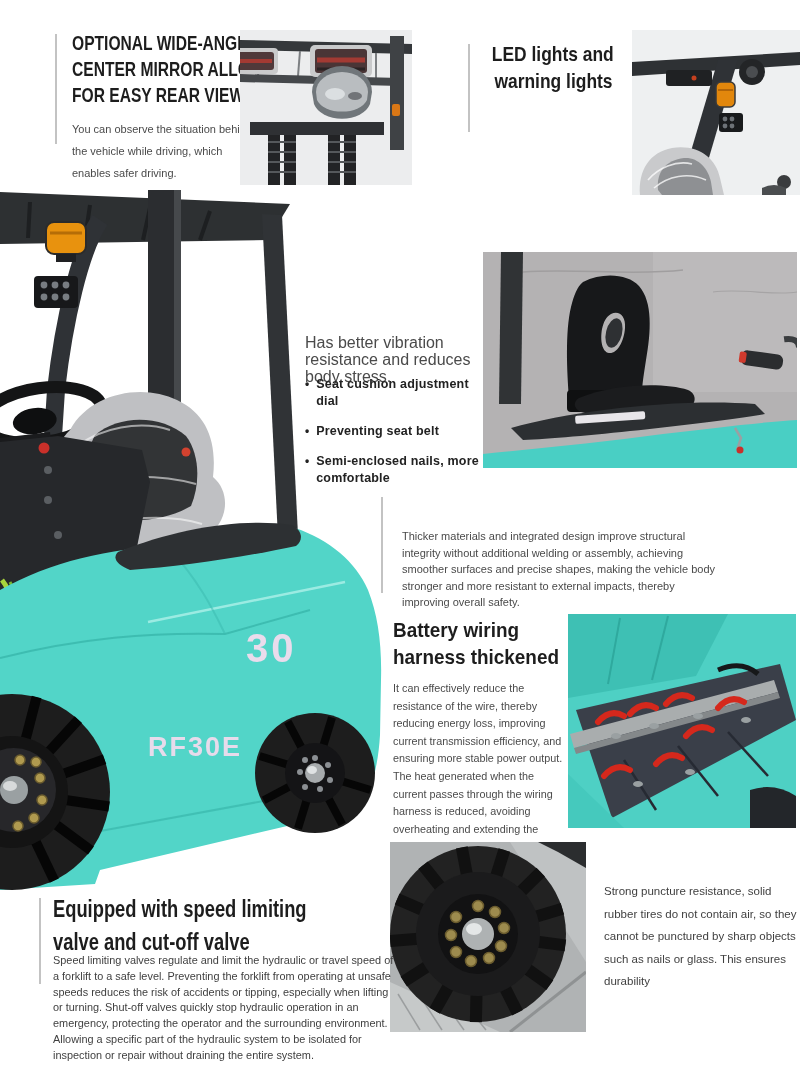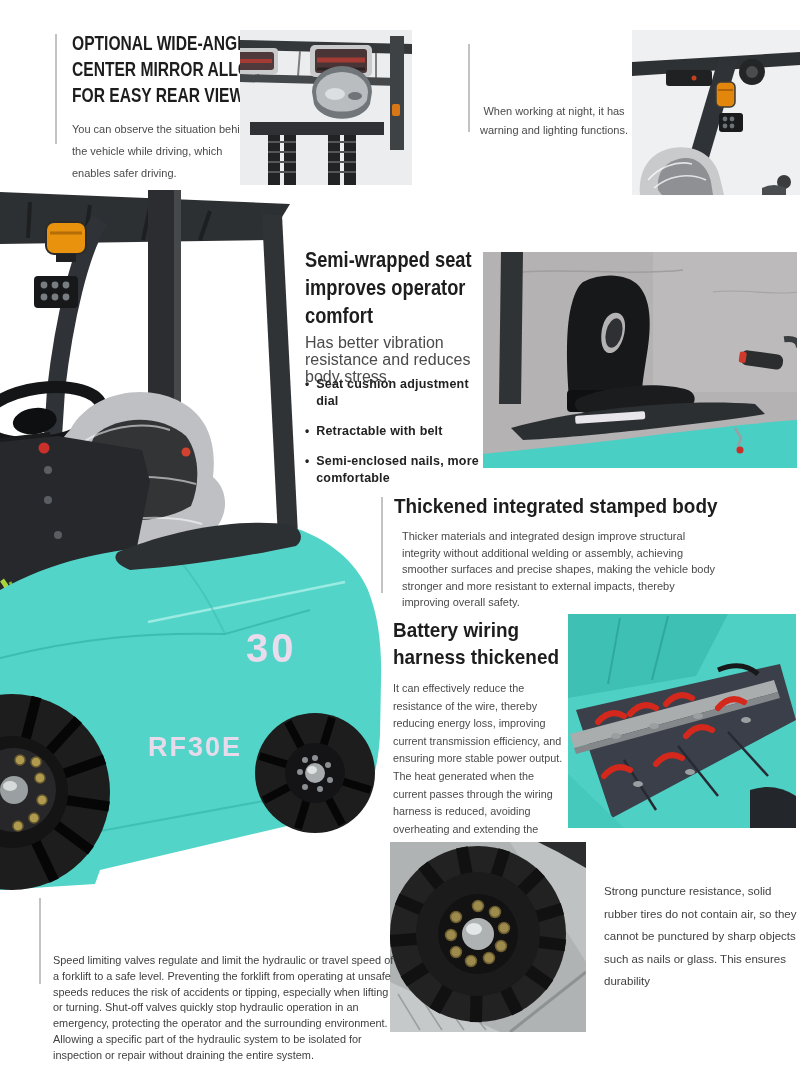--- a/index.html
+++ b/index.html
@@ -87,21 +87,24 @@
           <line x1="28" y1="142" x2="56" y2="142"></line>
         <line x1="88" y1="112" x2="116" y2="112"></line>
           <line x1="88" y1="122" x2="116" y2="122"></line>
         <line x1="88" y1="132" x2="116" y2="132"></line>
           <line x1="88" y1="142" x2="116" y2="142"></line>
       </g>
     </svg>
   </div>
 
   <div class="vbar" style="left:468px; top:44px; height:88px;"></div>
-  <div class="body-text center" style="left:476px; top:102px; width:156px; font-size:11px; line-height:19px;">When working at night, it has warning and lighting functions.</div>
+  <div class="heading center" style="left:478px; top:40px; width:150px;">
+    <div class="hline" style="display:inline-block; font-size:20.5px; line-height:27px; transform:scaleX(0.85); transform-origin:center top;">LED lights and</div><br>
+    <div class="hline" style="display:inline-block; font-size:20.5px; line-height:27px; transform:scaleX(0.85); transform-origin:center top;">warning lights</div>
+  </div>
 
   <div class="photo" style="left:632px; top:30px; width:168px; height:165px;">
     <svg width="168" height="165" viewBox="0 0 168 165">
       <rect width="168" height="165" fill="#eef0f1"></rect>
 
       <polygon points="0,32 168,22 168,35 0,46" fill="#2e3134"></polygon>
 
       <circle cx="120" cy="42" r="13" fill="#232527"></circle>
       <circle cx="120" cy="42" r="6" fill="#4a4d50"></circle>
 
@@ -258,34 +261,29 @@
             <circle cx="305" cy="597" r="3"></circle>
             <circle cx="300" cy="582" r="3"></circle>
           <circle cx="305" cy="570" r="3"></circle>
         </g>
         <circle cx="315" cy="583" r="10" fill="#a7abad"></circle>
         <ellipse cx="312" cy="580" rx="5" ry="4" fill="#dfe2e3"></ellipse>
       </g>
     </svg>
   </div>
 
-  <div class="heading" style="left:305px; top:246px;">
-    <div class="hline" style="font-size:21.5px; line-height:28px; transform:scaleX(0.85);">Semi-wrapped seat</div>
-    <div class="hline" style="font-size:21.5px; line-height:28px; transform:scaleX(0.85);">improves operator</div>
-    <div class="hline" style="font-size:21.5px; line-height:28px; transform:scaleX(0.85);">comfort</div>
-  </div>
   <div class="body-text" style="left:305px; top:334px; width:172px; font-size:16px; line-height:17px;">Has better vibration resistance and reduces body stress.</div>
   <div class="abs" style="left:305px; top:376px; width:180px;">
     <div class="bullet-row">
       <span class="bullet-dot">•</span>
       <span class="bullet-label">Seat cushion adjustment dial</span>
     </div>
     <div class="bullet-row">
       <span class="bullet-dot">•</span>
-      <span class="bullet-label">Retractable with belt</span>
+      <span class="bullet-label">Preventing seat belt</span>
     </div>
     <div class="bullet-row">
       <span class="bullet-dot">•</span>
       <span class="bullet-label">Semi-enclosed nails, more comfortable</span>
     </div>
   </div>
 
   <div class="photo" style="left:483px; top:252px; width:314px; height:216px;">
     <svg width="314" height="216" viewBox="0 0 314 216">
       <rect width="314" height="216" fill="#b4b2b3"></rect>
@@ -312,23 +310,20 @@
 
       <g transform="rotate(8 276 108)">
         <rect x="258" y="100" width="42" height="15" rx="6" fill="#2b2d2f"></rect>
         <rect x="256" y="102" width="7" height="11" rx="2" fill="#d03a2d"></rect>
         <path d="M 298,84 q 14,-4 16,6" stroke="#3a3d3f" stroke-width="6" fill="none"></path>
       </g>
     </svg>
   </div>
 
   <div class="vbar" style="left:381px; top:497px; height:96px;"></div>
-  <div class="heading" style="left:394px; top:492px;">
-    <div class="hline" style="font-size:21px; line-height:27px; transform:scaleX(0.9);">Thickened integrated stamped body</div>
-  </div>
   <div class="body-text" style="left:394px; top:528px; width:322px; font-size:11px; line-height:16.5px;margin-left:8px;">Thicker materials and integrated design improve structural integrity without additional welding or assembly, achieving smoother surfaces and precise shapes, making the vehicle body stronger and more resistant to external impacts, thereby improving overall safety.</div>
 
   <div class="heading" style="left:393px; top:616px;">
     <div class="hline" style="font-size:21px; line-height:27px; transform:scaleX(0.9);">Battery wiring</div>
     <div class="hline" style="font-size:21px; line-height:27px; transform:scaleX(0.9);">harness thickened</div>
   </div>
   <div class="body-text" style="left:393px; top:680px; width:174px; font-size:10.8px; line-height:17.6px;">It can effectively reduce the resistance of the wire, thereby reducing energy loss, improving current transmission efficiency, and ensuring more stable power output. The heat generated when the current passes through the wiring harness is reduced, avoiding overheating and extending the service life of the wiring harness and battery.</div>
 
   <div class="photo" style="left:568px; top:614px; width:228px; height:214px;">
     <svg width="228" height="214" viewBox="0 0 228 214">
@@ -419,15 +414,19 @@
             <circle cx="61" cy="93" r="5.5"></circle>
             <circle cx="66" cy="75" r="5.5"></circle>
         </g>
         <circle cx="88" cy="92" r="16" fill="#aeb2b3"></circle>
         <ellipse cx="84" cy="87" rx="8" ry="6" fill="#e4e7e7"></ellipse>
       </g>
     </svg>
   </div>
 
   <div class="vbar" style="left:39px; top:898px; height:86px;"></div>
+  <div class="heading" style="left:53px; top:893px;">
+    <div class="hline" style="font-size:23.5px; line-height:33px; transform:scaleX(0.78);">Equipped with speed limiting</div>
+    <div class="hline" style="font-size:23.5px; line-height:33px; transform:scaleX(0.78);">valve and cut-off valve</div>
+  </div>
   <div class="body-text" style="left:53px; top:953px; width:344px; font-size:10.9px; line-height:15.8px; color:#3f3f3f;">Speed limiting valves regulate and limit the hydraulic or travel speed of a forklift to a safe level. Preventing the forklift from operating at unsafe speeds reduces the risk of accidents or tipping, especially when lifting or turning. Shut-off valves quickly stop hydraulic operation in an emergency, protecting the operator and the surrounding environment. Allowing a specific part of the hydraulic system to be isolated for inspection or repair without draining the entire system.</div>
 
 </div>
 
 </body></html>

